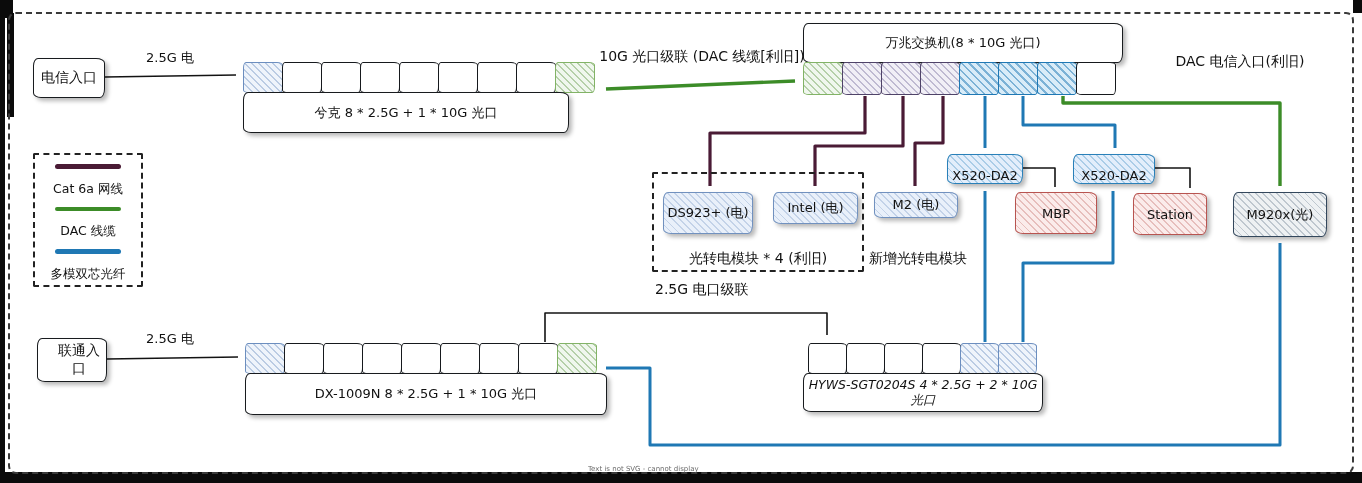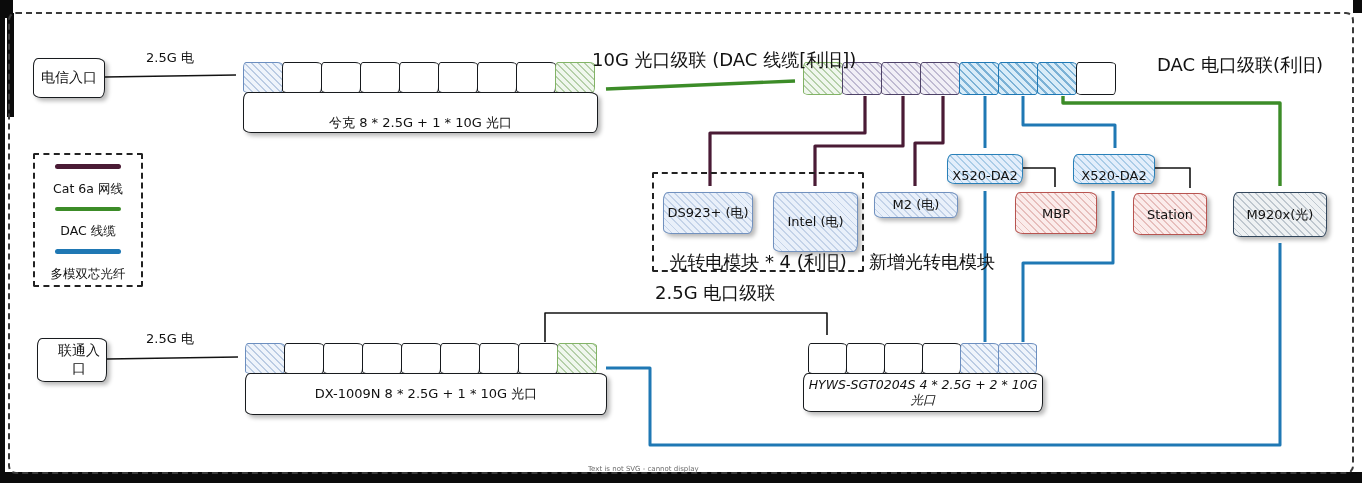--- a/index.html
+++ b/index.html
@@ -29,21 +29,21 @@
   .port-green{border-color:#82b366;background:#f0f7ee repeating-linear-gradient(45deg,rgba(110,160,85,.45) 0 1.4px,transparent 1.4px 5px);}
   .port-purple{border-color:#4f4368;background:#f1eff6 repeating-linear-gradient(45deg,rgba(110,100,150,.38) 0 1.4px,transparent 1.4px 5px);}
   .port-cyan{border-color:#1f78b4;background:#d9ecf8 repeating-linear-gradient(45deg,rgba(31,120,180,.50) 0 1.8px,transparent 1.8px 5.5px);}
 
   
   .node-blue{border-color:#7191bf;background:#e9f0fa repeating-linear-gradient(45deg,rgba(108,142,191,.30) 0 1.3px,transparent 1.3px 5px);}
   .node-nic{border-color:#2980b9;background:#e3eefb repeating-linear-gradient(45deg,rgba(41,128,185,.30) 0 1.3px,transparent 1.3px 5px);align-items:flex-end;}
   .node-red{border-color:#b85450;background:#fbece b;background:#fbeceb repeating-linear-gradient(45deg,rgba(184,84,80,.30) 0 1.3px,transparent 1.3px 5px);}
   .node-gray{border-color:#33475c;background:#eef1f3 repeating-linear-gradient(45deg,rgba(90,110,130,.32) 0 1.3px,transparent 1.3px 5px);}
 
-  .lbl{position:absolute;font-size:18px;white-space:nowrap;color:#111;}
+  .lbl{position:absolute;font-size:14px;white-space:nowrap;color:#111;}
   .lbl-c{text-align:center;}
 
   
   .legend-row{display:flex;flex-direction:column;align-items:center;margin-top:9px;}
   .legend-swatch{width:66px;height:4.5px;border-radius:3px;}
   .legend-label{font-size:12.5px;margin-top:12px;}
   .sw-cat6a{background:var(--cat6a);}
   .sw-dac{background:var(--dac);}
   .sw-fiber{background:var(--fiber);}
 
@@ -120,24 +120,27 @@
       <span class="port port-blue"></span>
       <span class="port port-white"></span>
       <span class="port port-white"></span>
       <span class="port port-white"></span>
       <span class="port port-white"></span>
       <span class="port port-white"></span>
       <span class="port port-white"></span>
       <span class="port port-white"></span>
       <span class="port port-green"></span>
     </div>
-  <div class="box shadow" style="left:243px;top:92px;width:355px;height:41px;align-items:flex-end;">
+  <div class="box shadow" style="left:243px;top:92px;width:326px;height:41px;">
     <span>兮克 8 * 2.5G + 1 * 10G 光口</span>
   </div>
 
+  <div class="box shadow" style="left:803px;top:23px;width:320px;height:40px;">
+    <span>万兆交换机(8 * 10G 光口)</span>
+  </div>
   <div class="ports ports-w40" style="left:803px;top:62px;height:33px;">
       <span class="port port-green"></span>
       <span class="port port-purple"></span>
       <span class="port port-purple"></span>
       <span class="port port-purple"></span>
       <span class="port port-cyan"></span>
       <span class="port port-cyan"></span>
       <span class="port port-cyan"></span>
       <span class="port port-white"></span>
     </div>
@@ -154,21 +157,21 @@
     <div class="legend-row">
       <div class="legend-swatch sw-fiber"></div>
       <div class="legend-label">多模双芯光纤</div>
     </div>
   </div>
 
   <div class="dashedbox" style="left:652px;top:172px;width:212px;height:100px;"></div>
   <div class="box shadow node-blue" style="left:663px;top:192px;width:90px;height:42px;">
     <span>DS923+ (电)</span>
   </div>
-  <div class="box shadow node-blue" style="left:773px;top:192px;width:85px;height:60px;">
+  <div class="box shadow node-blue" style="left:773px;top:192px;width:85px;height:32px;">
     <span>Intel (电)</span>
   </div>
   <div class="box shadow node-blue" style="left:874px;top:192px;width:84px;height:26px;">
     <span>M2 (电)</span>
   </div>
 
   <div class="box shadow node-nic" style="left:947px;top:154px;width:76px;height:30px;">
     <span>X520-DA2</span>
   </div>
   <div class="box shadow node-nic" style="left:1073px;top:154px;width:82px;height:30px;">
@@ -207,19 +210,19 @@
       <span class="port port-blue"></span>
       <span class="port port-blue"></span>
     </div>
   <div class="box shadow" style="left:803px;top:373px;width:240px;height:39px;font-size:12.5px;font-style:italic;">
     <span>HYWS-SGT0204S 4 * 2.5G + 2 * 10G 光口</span>
   </div>
 
   <div class="lbl lbl-c" style="left:130px;top:49px;width:80px;font-size:13px;">2.5G 电</div>
   <div class="lbl lbl-c" style="left:130px;top:330px;width:80px;font-size:13px;">2.5G 电</div>
   <div class="lbl lbl-c" style="left:592px;top:48px;width:220px;">10G 光口级联 (DAC 线缆[利旧])</div>
-  <div class="lbl lbl-c" style="left:1150px;top:53px;width:180px;">DAC 电口级联(利旧)</div>
+  <div class="lbl lbl-c" style="left:1150px;top:53px;width:180px;">DAC 电信入口(利旧)</div>
   <div class="lbl" style="left:655px;top:281px;">2.5G 电口级联</div>
   <div class="lbl lbl-c" style="left:652px;top:250px;width:212px;">光转电模块 * 4 (利旧)</div>
   <div class="lbl" style="left:869px;top:250px;">新增光转电模块</div>
 
   <div class="watermark">Text is not SVG - cannot display</div>
 </div>
 
 </body></html>

